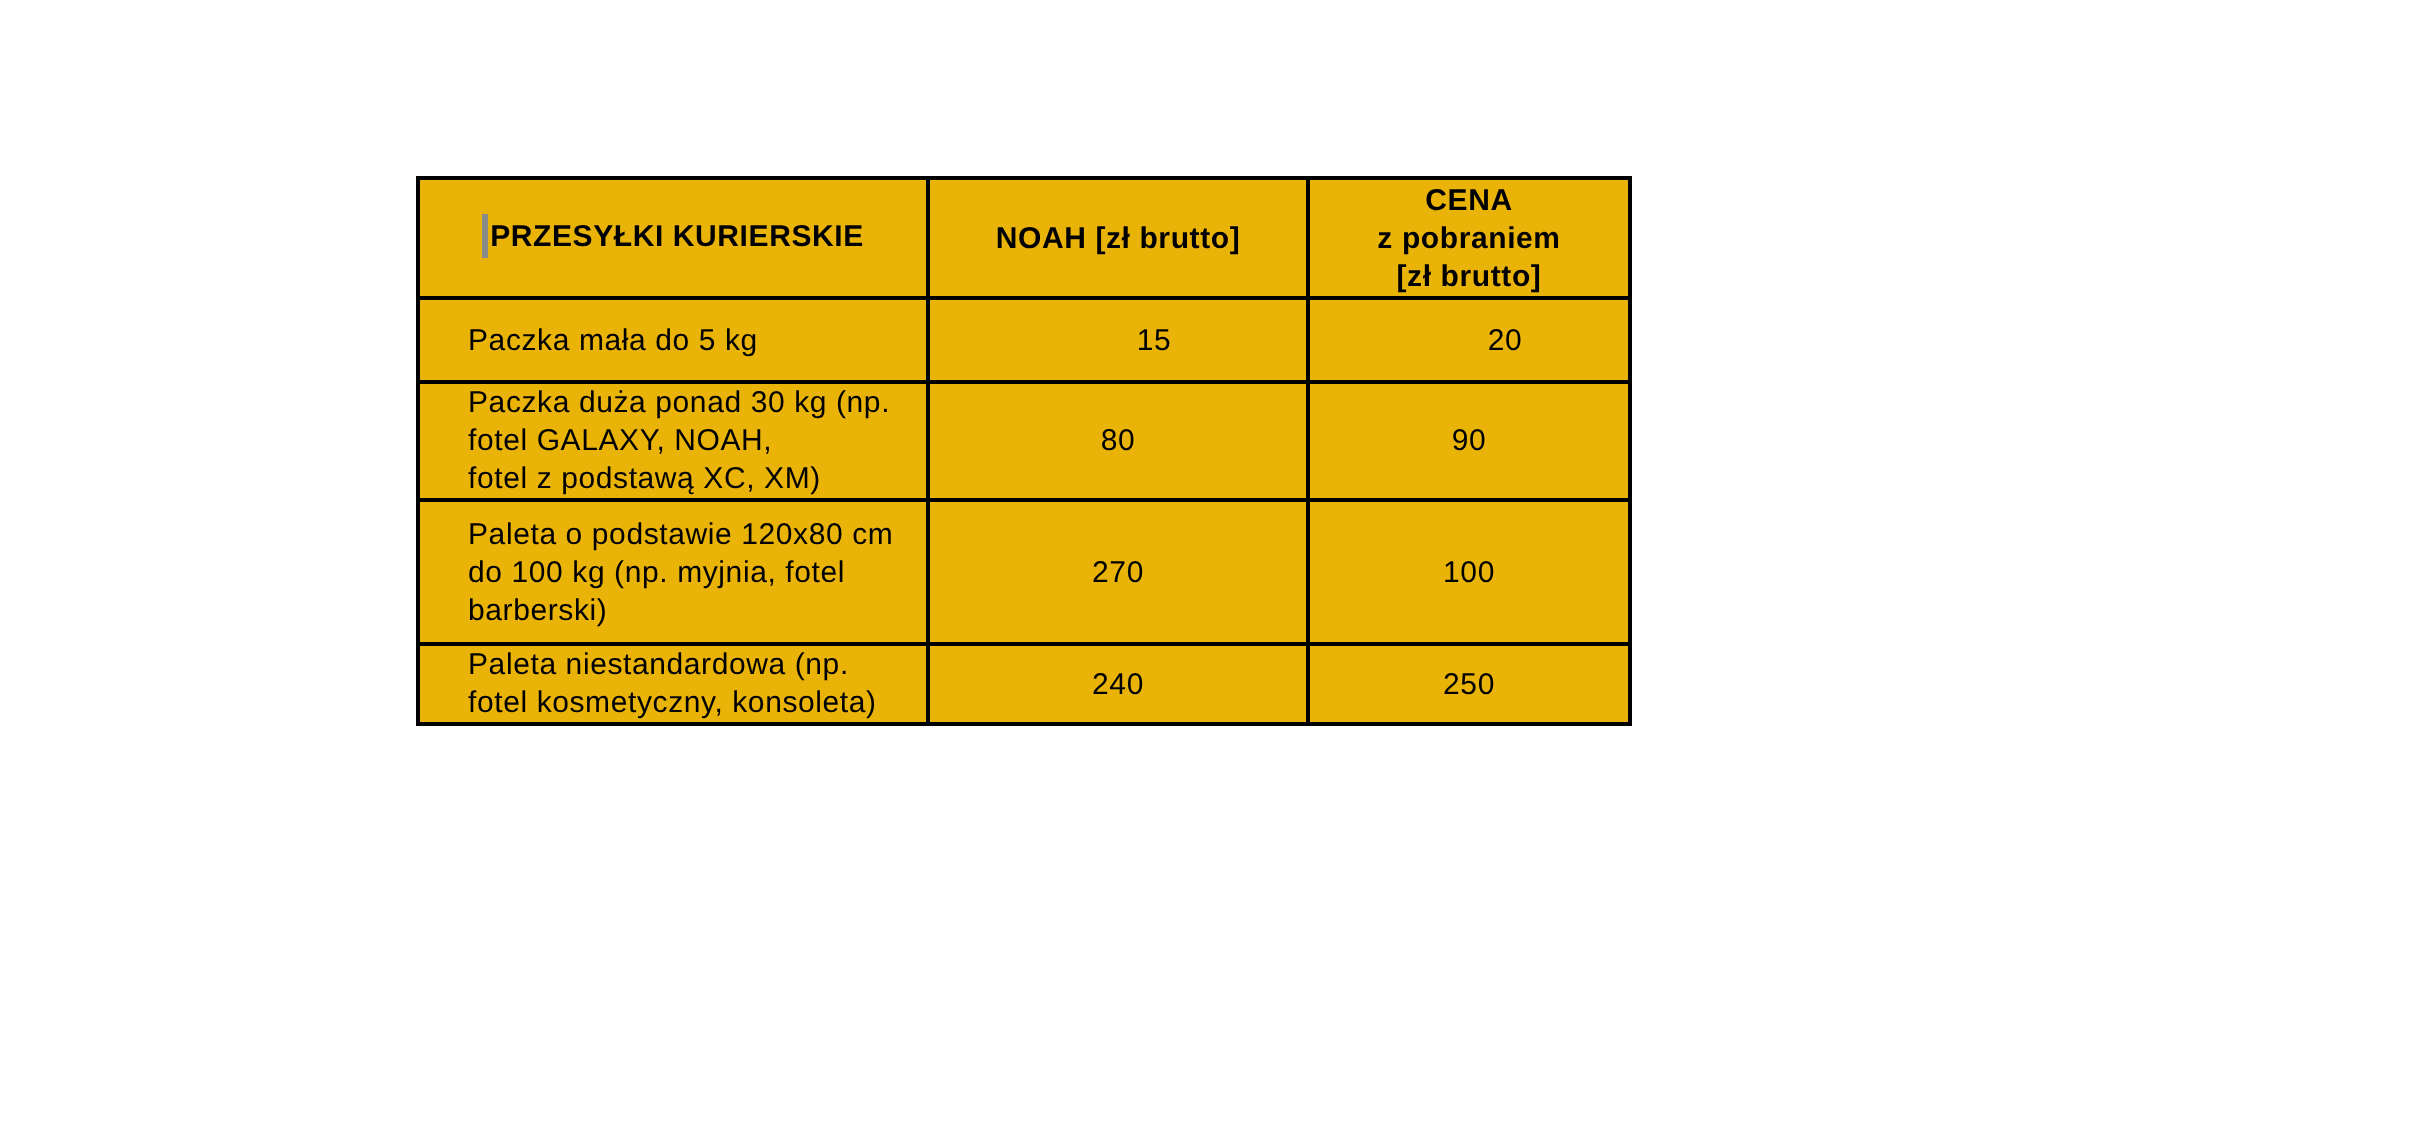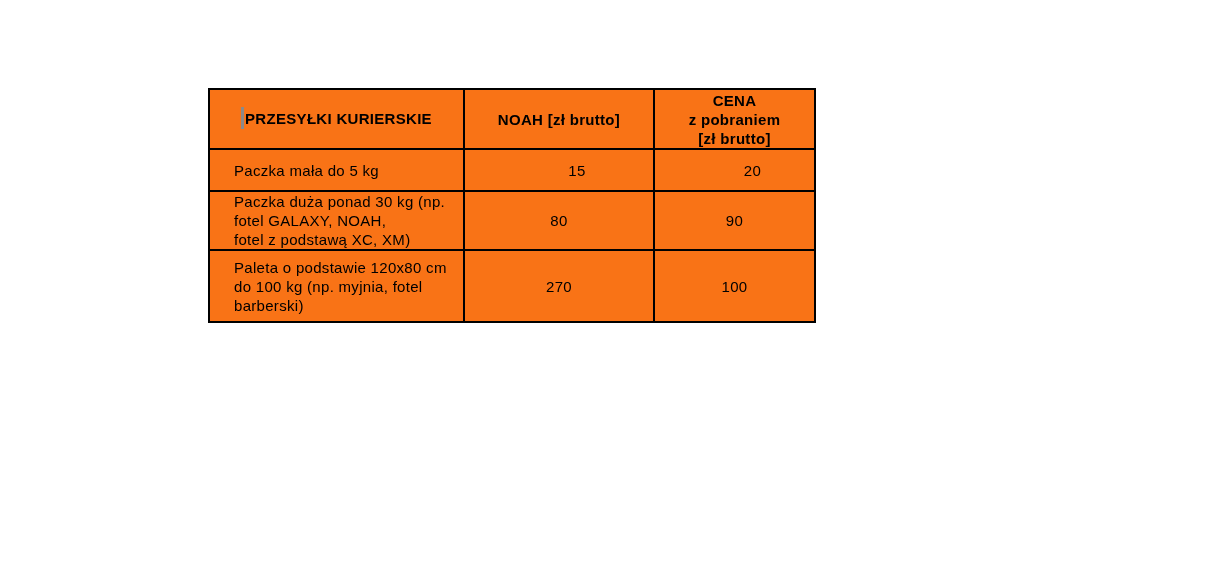--- a/index.html
+++ b/index.html
@@ -29,21 +29,21 @@
   table.pricing col.c2 { width: 190px; }
   table.pricing col.c3 { width: 161px; }
   table.pricing th,
   table.pricing td {
     border: 2px solid #000000;
     font-size: 15px;
     line-height: 19px;
     letter-spacing: 0.02em;
     vertical-align: middle;
     padding: 0 4px;
-    background: #f97316;
+    background: #eab308;
   }
   table.pricing th {
     font-weight: bold;
     text-align: center;
     white-space: pre-line;
     height: 60px;
   }
   table.pricing td.name {
     text-align: left;
     padding-left: 24px;
@@ -100,15 +100,21 @@
         <td class="num">80</td>
         <td class="num">90</td>
       </tr>
       <tr class="r4">
         <td class="name">Paleta o podstawie 120x80 cm
 do 100 kg (np. myjnia, fotel
 barberski)</td>
         <td class="num">270</td>
         <td class="num">100</td>
       </tr>
+      <tr class="r5">
+        <td class="name">Paleta niestandardowa (np.
+fotel kosmetyczny, konsoleta)</td>
+        <td class="num">240</td>
+        <td class="num">250</td>
+      </tr>
     </tbody>
   </table>
 </div>
 
 </body></html>

